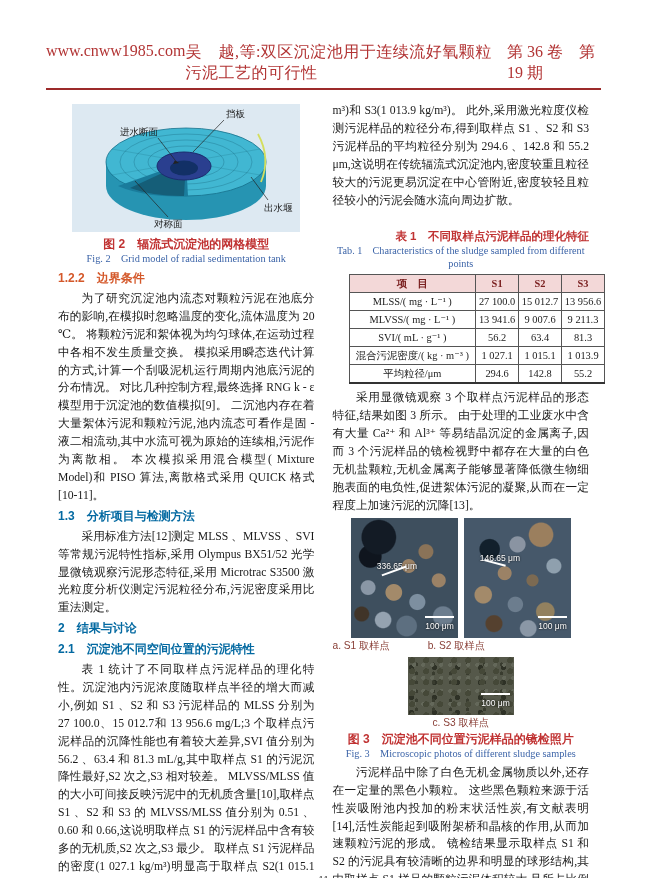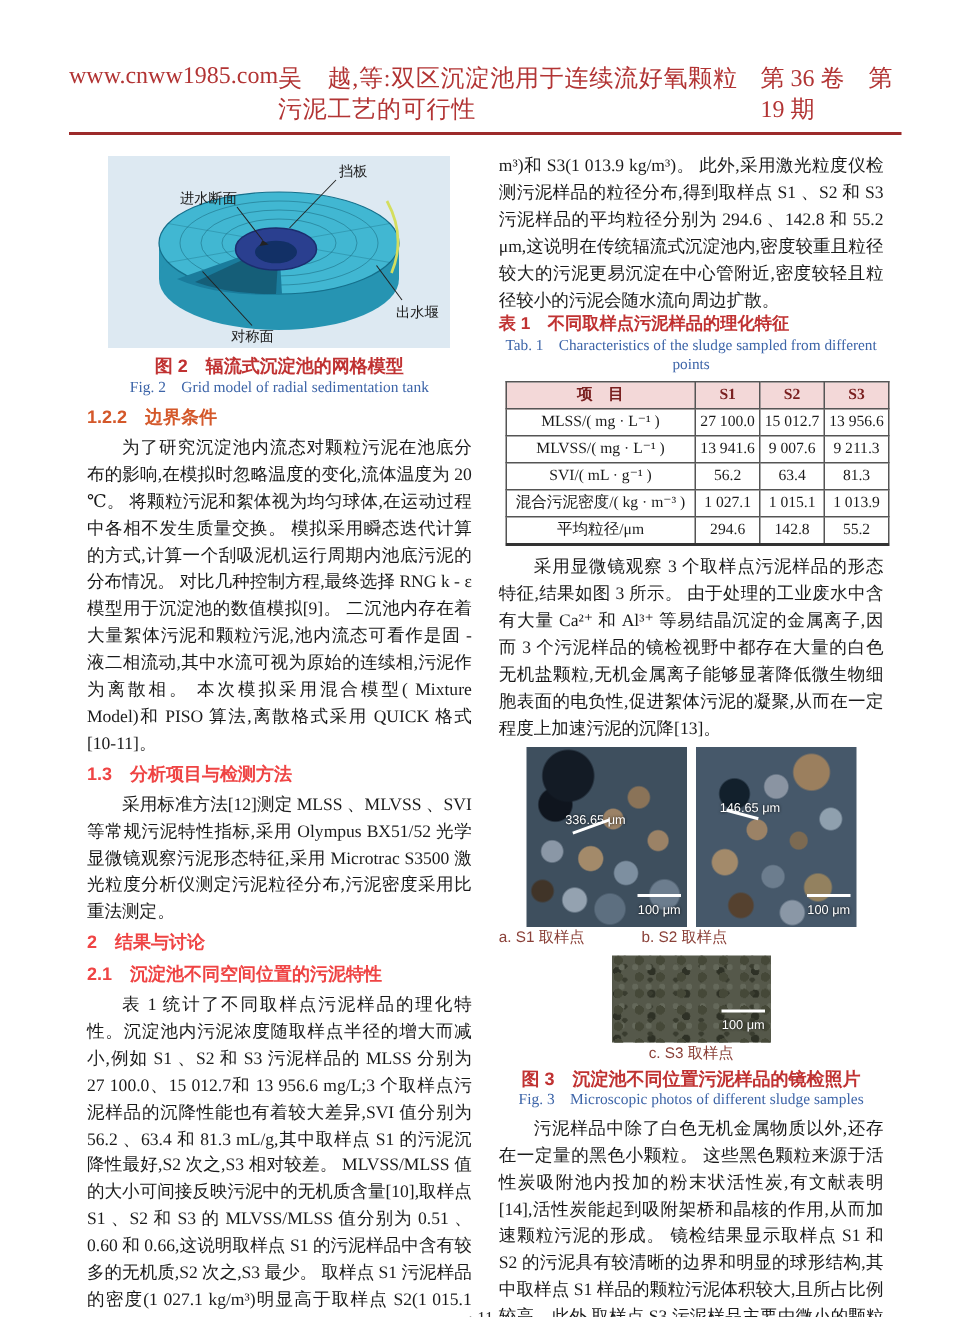--- a/index.html
+++ b/index.html
@@ -13,36 +13,36 @@
   .hdr .mid{letter-spacing:.5px;}
   .hrule{margin:4px 46px 12px 46px;border:none;border-top:2px solid #9c2a2a;height:0;}
 
   
   .cols{display:flex;gap:18px;padding:0 58px;}
   .col{width:267px;font-size:11.7px;line-height:17.9px;text-align:justify;}
   p{margin:0;text-indent:2em;}
   p.noindent{text-indent:0;}
 
   .h-blue{font-family:"Liberation Sans","DejaVu Sans",sans-serif;font-weight:bold;
-          color:#ef4444;font-size:12px;margin:3px 0 2px 0;}
+          color:#0369a1;font-size:12px;margin:3px 0 2px 0;}
   .h-orange{font-family:"Liberation Sans","DejaVu Sans",sans-serif;font-weight:bold;
           color:#d4582a;font-size:12px;margin:2px 0 2px 0;}
 
   
   .fig2{text-align:center;margin-bottom:4px;}
   .fig2 svg{display:block;margin:2px auto 4px auto;}
   .cap-zh{font-family:"Liberation Sans","DejaVu Sans",sans-serif;font-weight:bold;color:#c03232;
           font-size:12px;text-align:center;text-indent:0;line-height:16px;}
   .cap-en{color:#3c64a8;font-size:10.3px;text-align:center;text-indent:0;line-height:14px;margin-bottom:3px;}
 
   
   .tblcap-zh{font-family:"Liberation Sans","DejaVu Sans",sans-serif;font-weight:bold;color:#c03232;
-          font-size:11.5px;text-align:left;line-height:15px;margin-top:0;}
+          font-size:11.5px;text-align:right;line-height:15px;margin-top:20px;}
   .tblcap-en{color:#3c64a8;font-size:10.2px;text-align:center;line-height:13px;}
-  table.t1{width:100%;border-collapse:collapse;margin:4px 0 5px 4px;
+  table.t1{width:100%;border-collapse:collapse;margin:4px 0 5px 16px;
            font-size:10.4px;line-height:12px;text-align:center;}
   table.t1 th,table.t1 td{border:1px solid #555;padding:2.5px 1px;font-weight:normal;}
   table.t1 thead th{background:#f3d8d8;color:#7a2020;font-weight:bold;}
   table.t1{border-bottom:2px solid #333;}
 
   
   .photorow{display:flex;justify-content:center;gap:6px;margin-top:3px;}
   .photo{position:relative;overflow:hidden;}
   .photo .ann{position:absolute;color:#fff;font-size:8.5px;font-family:"Liberation Sans",sans-serif;
               text-shadow:0 0 2px #000;}

